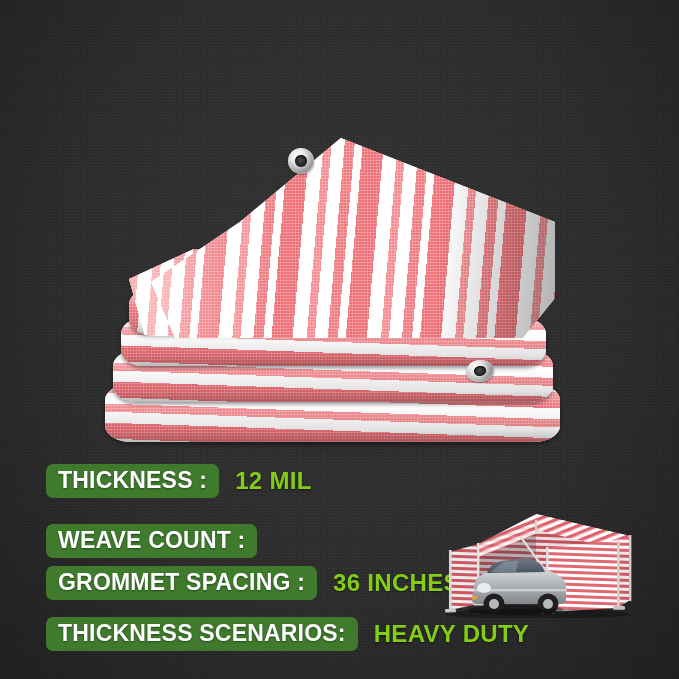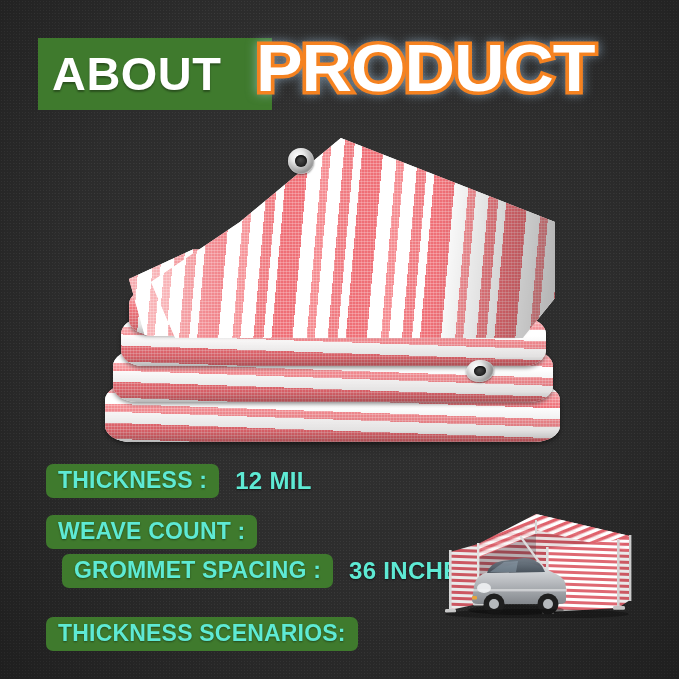--- a/index.html
+++ b/index.html
@@ -197,40 +197,40 @@
   
   .specs { position: absolute; left: 0; top: 458px; width: 679px; height: 200px; }
   .spec-row {
     position: absolute;
     left: 46px;
     height: 34px;
     display: flex;
     align-items: center;
   }
   .spec-row-0 { top: 6px; }
-  .spec-row-1 { top: 57px; }
-  .spec-row-2 { top: 96px; margin-left: 16px; }
+  .spec-row-1 { top: 66px; }
+  .spec-row-2 { top: 108px; }
   .spec-row-3 { top: 159px; }
 
   .spec-label {
     background: #3f7a2d;
     border-radius: 7px;
     padding: 3px 12px 5px 12px;
-    color: #5eead4;
+    color: #ffffff;
     font-size: 23px;
     font-weight: 700;
     letter-spacing: 0.2px;
     line-height: 26px;
     white-space: nowrap;
     transform: scaleX(1.0);
     text-shadow: 0 1px 2px rgba(0,0,0,0.4);
   }
   .spec-value {
     margin-left: 16px;
-    color: #5eead4;
+    color: #84cc16;
     font-size: 24px;
     font-weight: 700;
     letter-spacing: 0.3px;
     white-space: nowrap;
     text-shadow: 0 1px 2px rgba(0,0,0,0.55);
   }
 
   
   .carport {
     position: absolute;
@@ -242,25 +242,20 @@
   .carport svg { display: block; width: 100%; height: 100%; }
 </style>
 </head>
 <body>
 
 <div id="page">
 
   <div class="bg-noise"></div>
   <div class="bg-vignette"></div>
 
-  <div class="header">
-    <div class="header-green-band"></div>
-    <div class="header-about">ABOUT</div>
-    <div class="header-product">PRODUCT</div>
-  </div>
 
   <div class="tarp-photo">
     <div class="tarp-shadow"></div>
 
     <div class="fold fold-bot">
       <div class="stripes-h"></div>
         <div class="weave"></div>
         <div class="sheen-top"></div>
     </div>
     <div class="fold fold-bot2">
@@ -304,20 +299,21 @@
       <span class="spec-label">WEAVE COUNT :</span>
     </div>
 
     <div class="spec-row spec-row-2">
       <span class="spec-label">GROMMET SPACING :</span>
       <span class="spec-value">36 INCHES</span>
     </div>
 
     <div class="spec-row spec-row-3">
       <span class="spec-label">THICKNESS SCENARIOS:</span>
+      <span class="spec-value">HEAVY DUTY</span>
     </div>
   </div>
 
   <div class="carport">
     <svg viewBox="0 0 214 118" xmlns="http://www.w3.org/2000/svg">
       <defs>
         <pattern id="stripeRoof" width="7" height="7" patternUnits="userSpaceOnUse" patternTransform="rotate(68)">
           <rect width="7" height="7" fill="#ffffff"></rect>
           <rect width="3.4" height="7" fill="#e0626c"></rect>
         </pattern>

